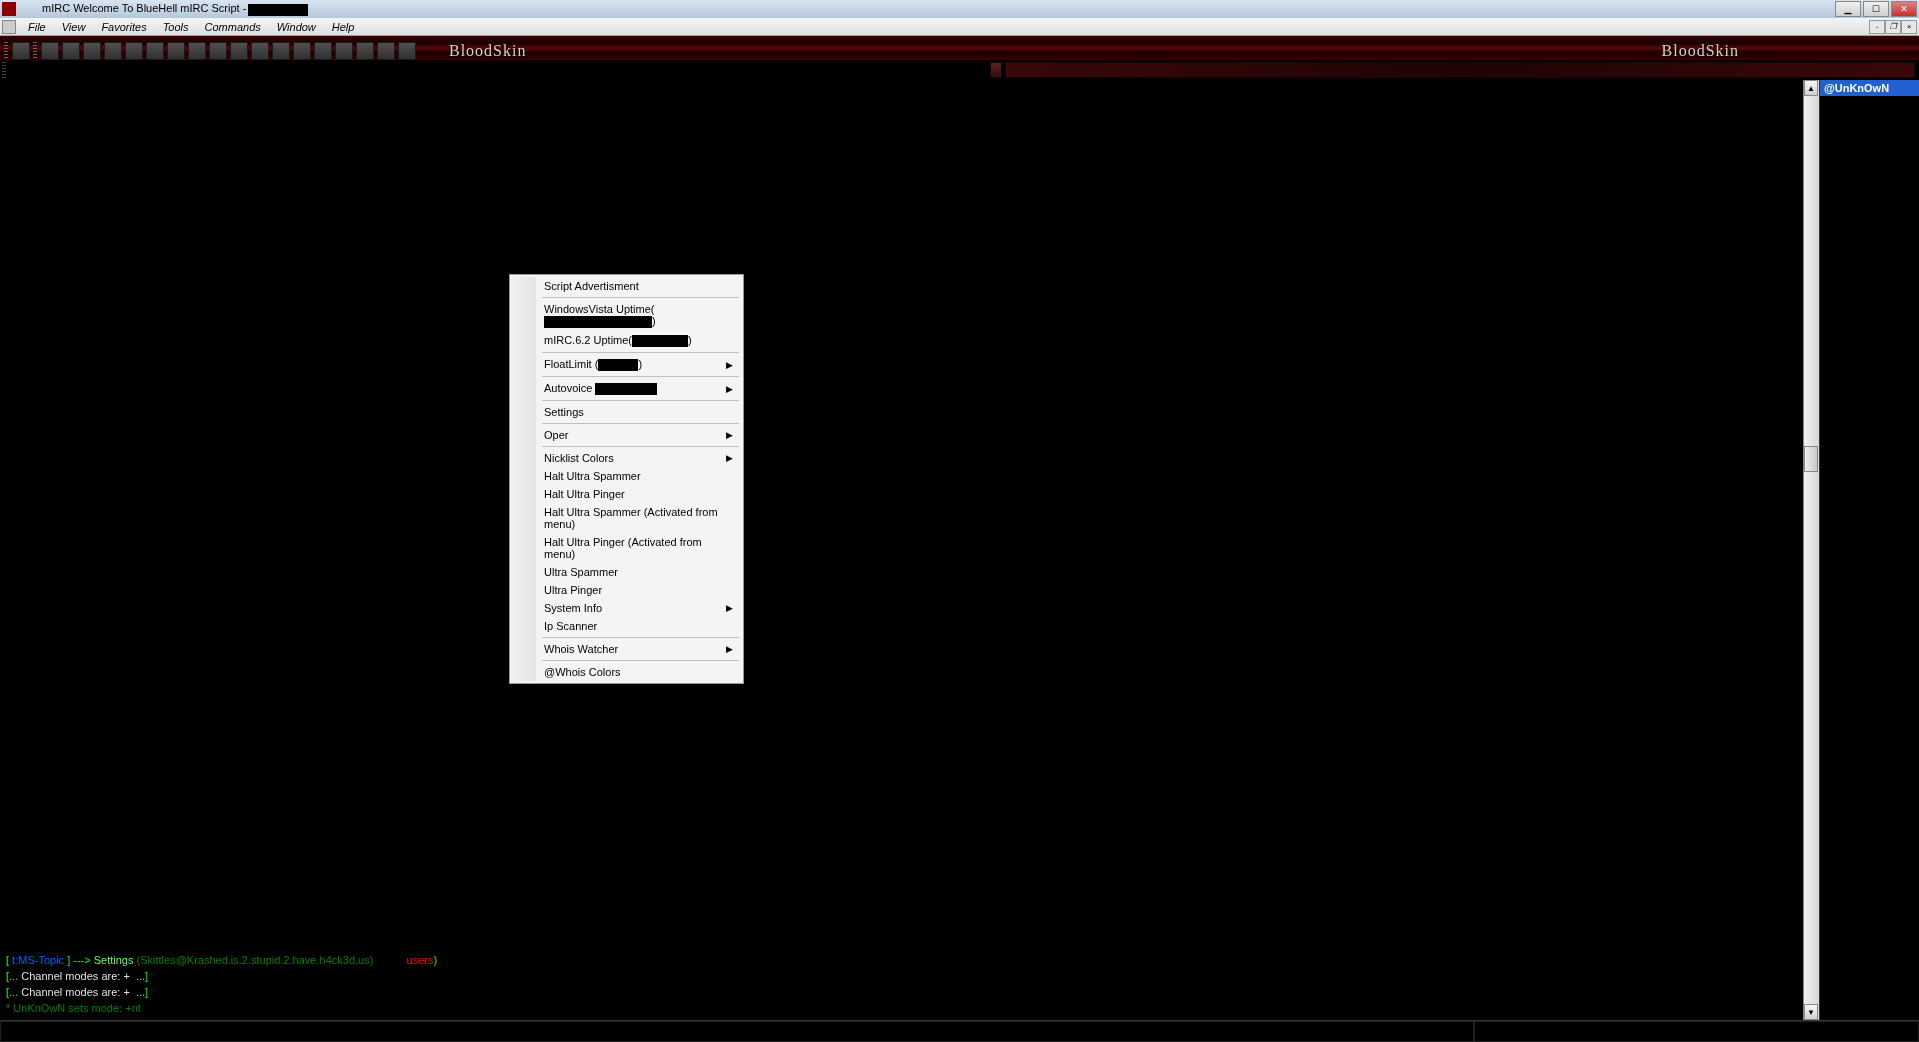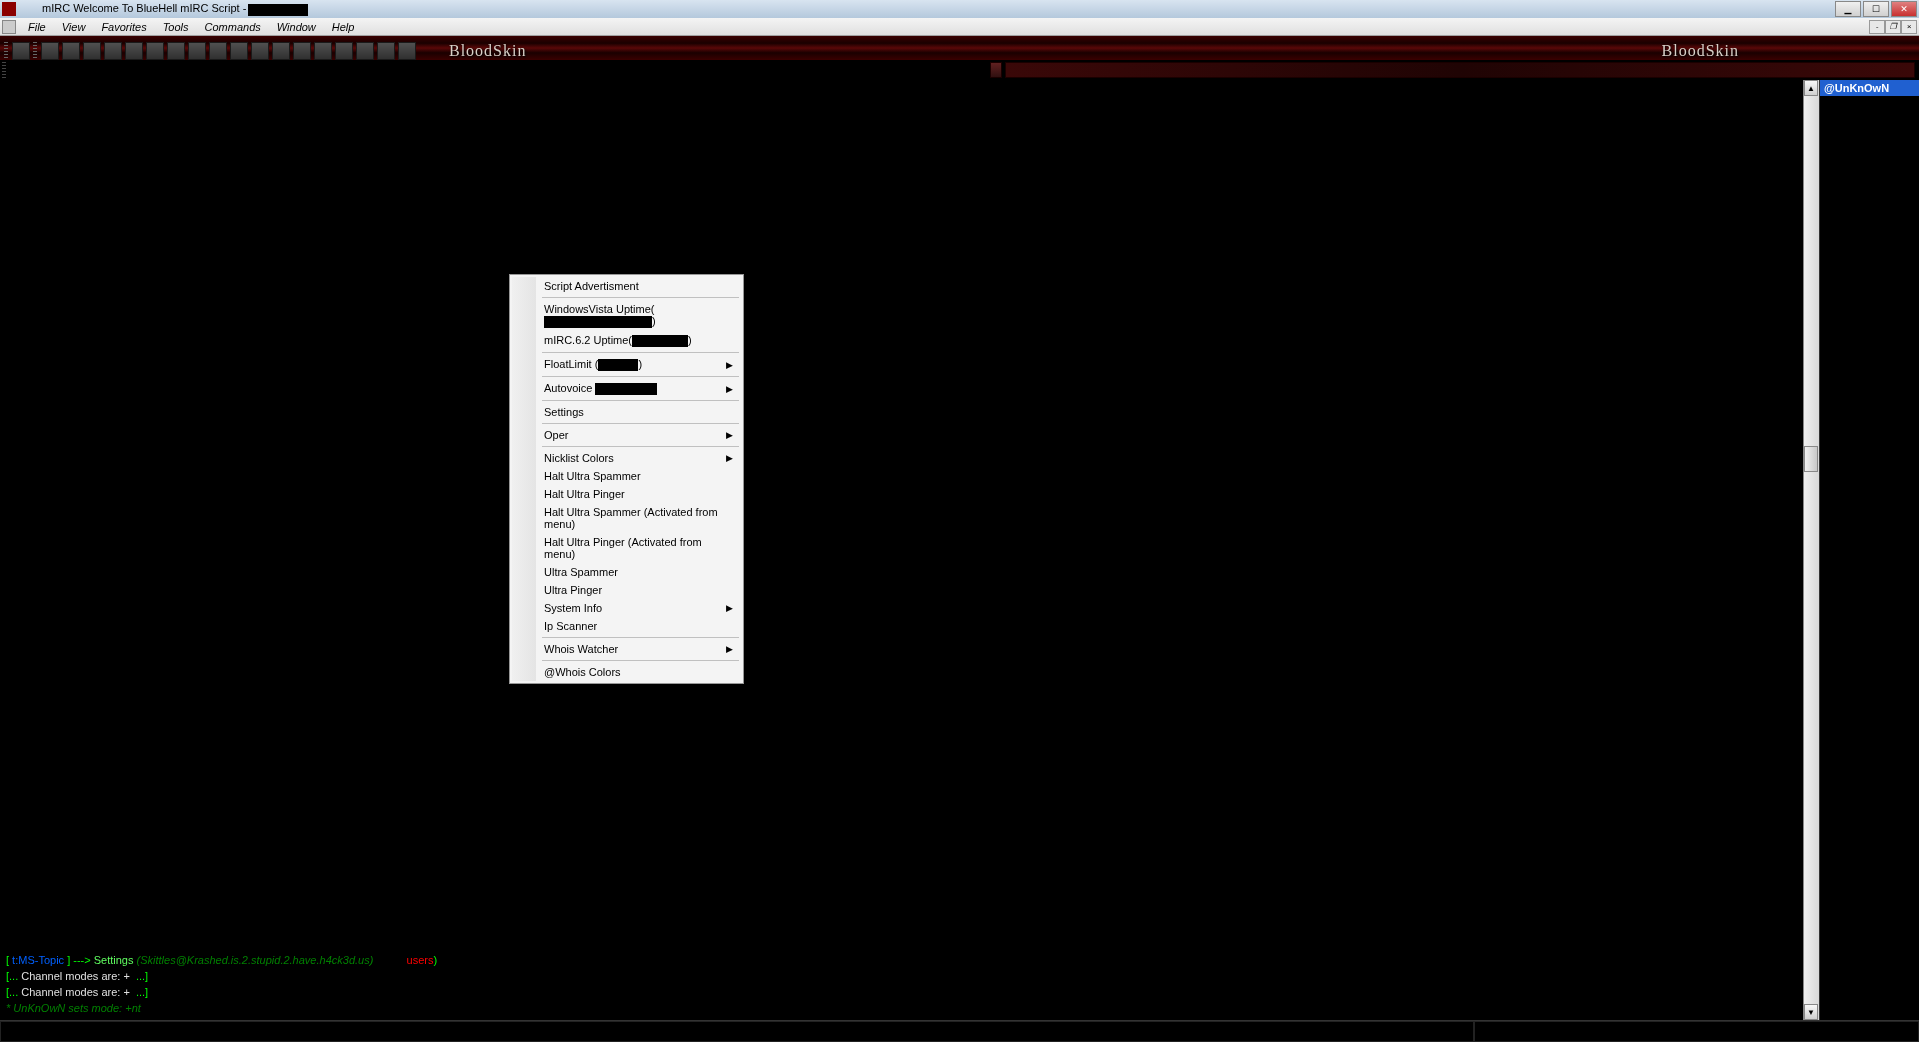--- a/index.html
+++ b/index.html
@@ -40,21 +40,21 @@
 .scrollbar-v { width: 16px; background: linear-gradient(to right, #f0f0f0, #d8d8d8); border-left: 1px solid #888; position: relative; }
 .scroll-btn { width: 14px; height: 16px; background: linear-gradient(to bottom, #f8f8f8, #d0d0d0); border: 1px solid #888; position: absolute; left: 0; font-size: 8px; display: flex; align-items: center; justify-content: center; }
 .scroll-thumb { position: absolute; left: 0; width: 14px; background: linear-gradient(to right, #f0f0f0, #c8c8c8); border: 1px solid #888; }
 .nickpanel { width: 100px; background: #000; border-left: 1px solid #333; }
 .nick-item { background: #2060d0; color: #fff; padding: 2px 4px; font-weight: bold; }
 
 
 .chatlog { position: absolute; bottom: 4px; left: 6px; right: 6px; font-family: "Courier New", monospace; font-size: 12px; line-height: 16px; }
 .chatline { white-space: pre; }
 .c-green { color: #00ff00; }
-.c-dgreen { color: #008000; font-style: italic; }
+.c-dgreen { color: #008000; }
 .c-blue { color: #0060ff; }
 .c-red { color: #ff0000; padding-left: 18px; }
 .c-lime { color: #60ff60; }
 .c-white { color: #e0e0e0; }
 
 
 .ctxmenu { position: absolute; left: 509px; top: 274px; width: 235px; background: #f4f4f4; border: 1px solid #979797; box-shadow: 3px 3px 6px rgba(0,0,0,0.4); padding: 2px; }
 .ctx-gutter { position: absolute; left: 2px; top: 2px; bottom: 2px; width: 24px; background: linear-gradient(to right, #f0f0f0, #e4e4e4); }
 .ctx-item { position: relative; padding: 3px 20px 3px 32px; cursor: pointer; color: #000; }
 .ctx-sep { height: 1px; background: #c0c0c0; margin: 2px 2px 2px 30px; }

